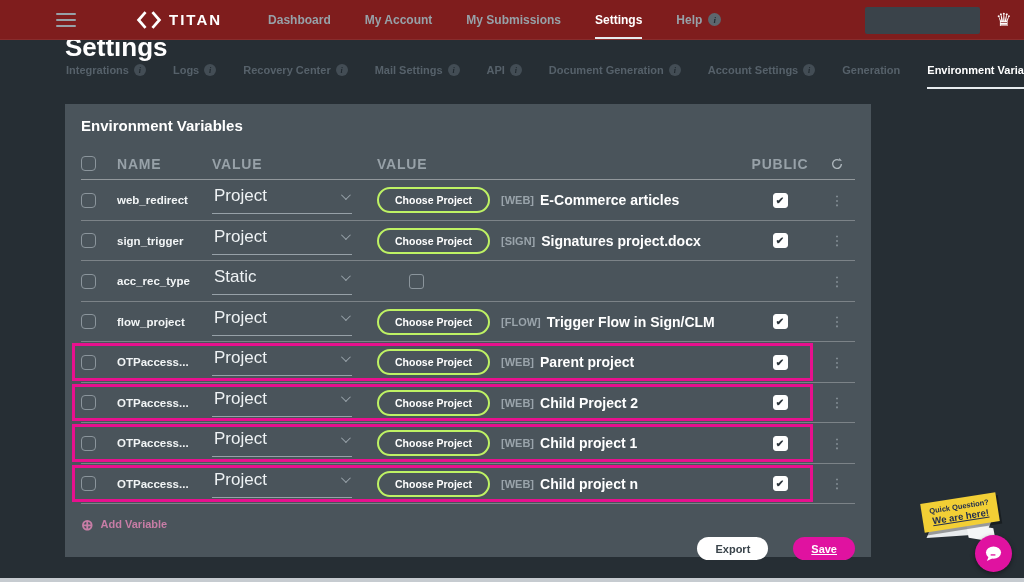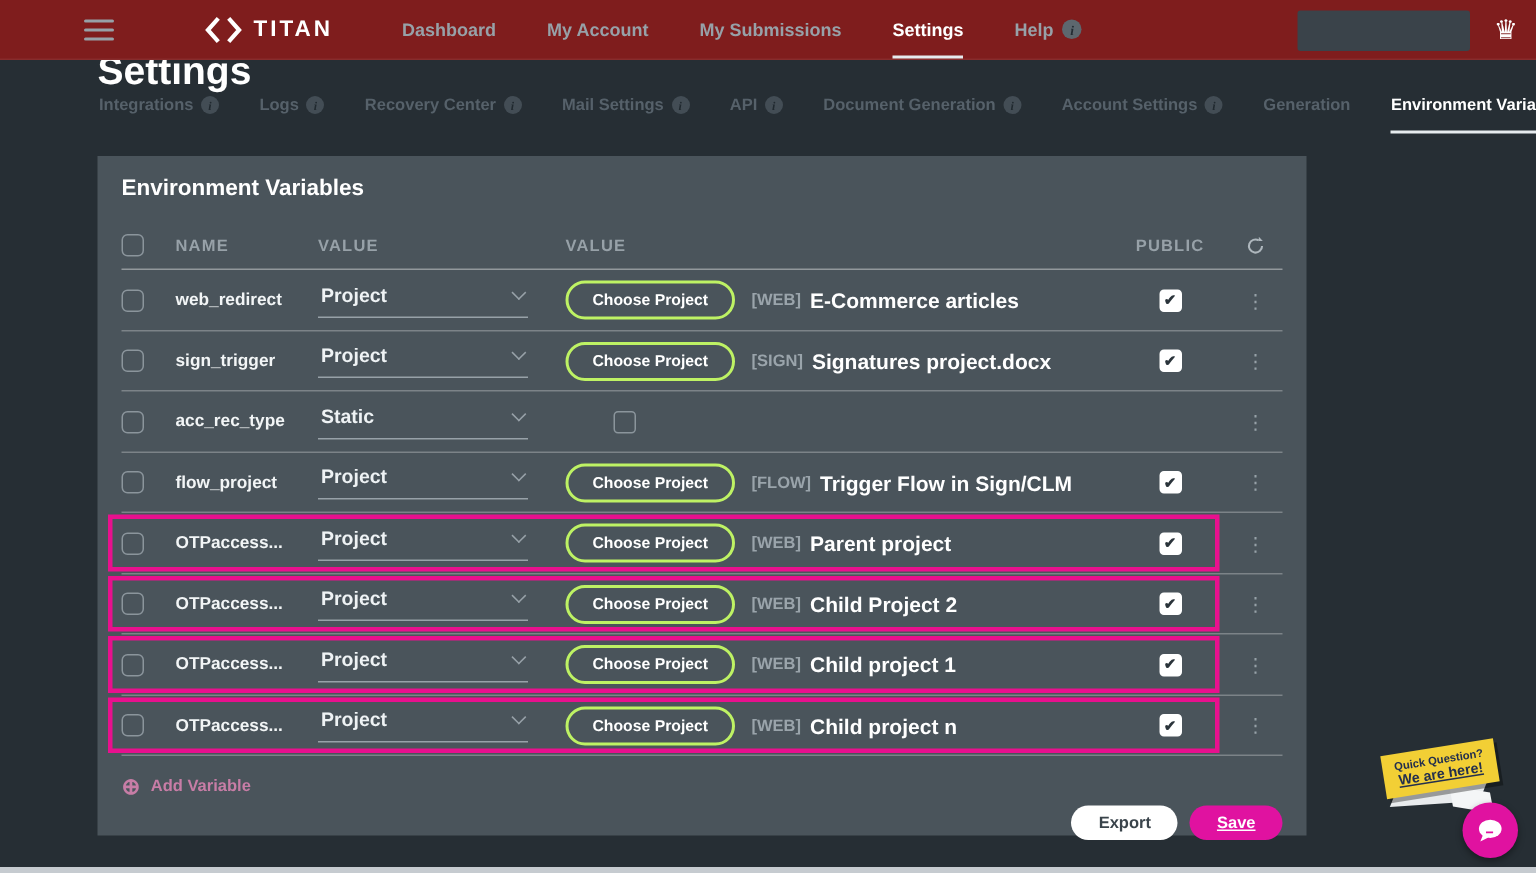--- a/index.html
+++ b/index.html
@@ -42,21 +42,21 @@
   .tab { font-size:11px; font-weight:bold; color:#56616a; display:flex; align-items:center; gap:5px;
          padding-bottom:11px; border-bottom:2px solid transparent; cursor:pointer; white-space:nowrap; }
   .tab .badge { background:#434d55; color:#20292f; width:12px; height:12px; font-size:8px; }
   .tab.active { color:#fff; border-bottom-color:#e6ebee; }
 
   
   .panel { position:absolute; left:65px; top:104px; width:806px; height:453px;
            background:#4a545b; padding:0 16px; z-index:4; }
   .panel-title { padding-top:13px; height:44px; font-size:15px; font-weight:bold; color:#fff; }
 
-  .thead { display:flex; align-items:center; height:32px; color:#97a1a8; font-size:11px;
+  .thead { display:flex; align-items:center; height:32px; color:#97a1a8; font-size:14px;
            font-weight:bold; letter-spacing:0.8px; border-bottom:1px solid rgba(255,255,255,0.4); }
   .col-cb { width:36px; display:flex; align-items:center; }
   .col-name { width:95px; }
   .col-type { width:165px; }
   .col-value { flex:1; display:flex; align-items:center; }
   .col-public { width:78px; text-align:center; display:flex; justify-content:center; }
   .col-kebab { width:36px; display:flex; justify-content:center; align-items:center; }
 
   .checkbox { width:15px; height:15px; border:1.5px solid #8b959c; border-radius:4px;
               background:transparent; cursor:pointer; }
@@ -68,38 +68,38 @@
   .row { display:flex; align-items:center; height:40.5px; position:relative; }
   .row::after { content:''; position:absolute; left:0; right:0; bottom:0; height:1px;
                 background:rgba(255,255,255,0.28); }
   .row-main { display:flex; align-items:center; flex:1; height:100%; position:relative; }
   .row.hl .row-main::before { content:''; position:absolute; left:-9px; right:6px; top:1px; bottom:2px;
                 border:3px solid #e8108e; pointer-events:none; }
   .row-name { font-size:11.5px; font-weight:bold; color:#f2f5f6; }
 
   .select { width:140px; display:flex; align-items:center; justify-content:space-between;
             border-bottom:1px solid #97a1a8; padding:0 4px 7px 2px; cursor:pointer; }
-  .select-value { font-size:13px; font-weight:bold; color:#eef2f4; }
+  .select-value { font-size:17px; font-weight:normal; color:#eef2f4; }
   .chev { width:7px; height:7px; border-right:1.5px solid #97a1a8; border-bottom:1.5px solid #97a1a8;
           transform:rotate(45deg) translateY(-2px); }
 
   .choose-btn { border:2px solid #bef264; background:transparent; color:#fff; font-size:10.5px;
                 font-weight:bold; padding:5px 16px; border-radius:14px; cursor:pointer;
                 margin-right:11px; font-family:"Liberation Sans", sans-serif; }
   .val-tag { font-size:11px; color:#9aa4ab; font-weight:bold; margin-right:6px; }
   .val-text { font-size:14px; color:#fff; font-weight:bold; }
   .kebab { color:#97a1a8; font-size:13px; letter-spacing:0; cursor:pointer; line-height:1; }
 
   .refresh-icon { cursor:pointer; display:flex; align-items:center; }
 
   .add-var { display:flex; align-items:center; gap:7px; margin-top:9px; height:22px;
              color:#c77da6; font-size:11px; font-weight:bold; cursor:pointer; width:fit-content; }
   .add-var .plus { font-size:15px; line-height:1; color:#c77da6; }
 
-  .panel-footer { display:flex; justify-content:flex-end; gap:8px; margin-top:2px;text-decoration:underline; }
+  .panel-footer { display:flex; justify-content:flex-end; gap:25px; margin-top:2px;text-decoration:underline; }
   .btn { border:none; border-radius:12px; height:23px; padding:0 18px; font-size:11px;
          font-weight:bold; cursor:pointer; font-family:"Liberation Sans", sans-serif; }
   .btn-export { background:#fff; color:#3a444b; }
   .btn-save { background:#e012a0; color:#fff; }
 
   
   .paper1 { position:absolute; right:36px; bottom:46px; width:58px; height:13px; background:#e8ebed;
             transform:skew(-25deg) rotate(-4deg); z-index:8; }
   .paper2 { position:absolute; right:30px; bottom:42px; width:26px; height:14px; background:#f4f6f7;
             transform:skew(20deg) rotate(10deg); z-index:8; }

